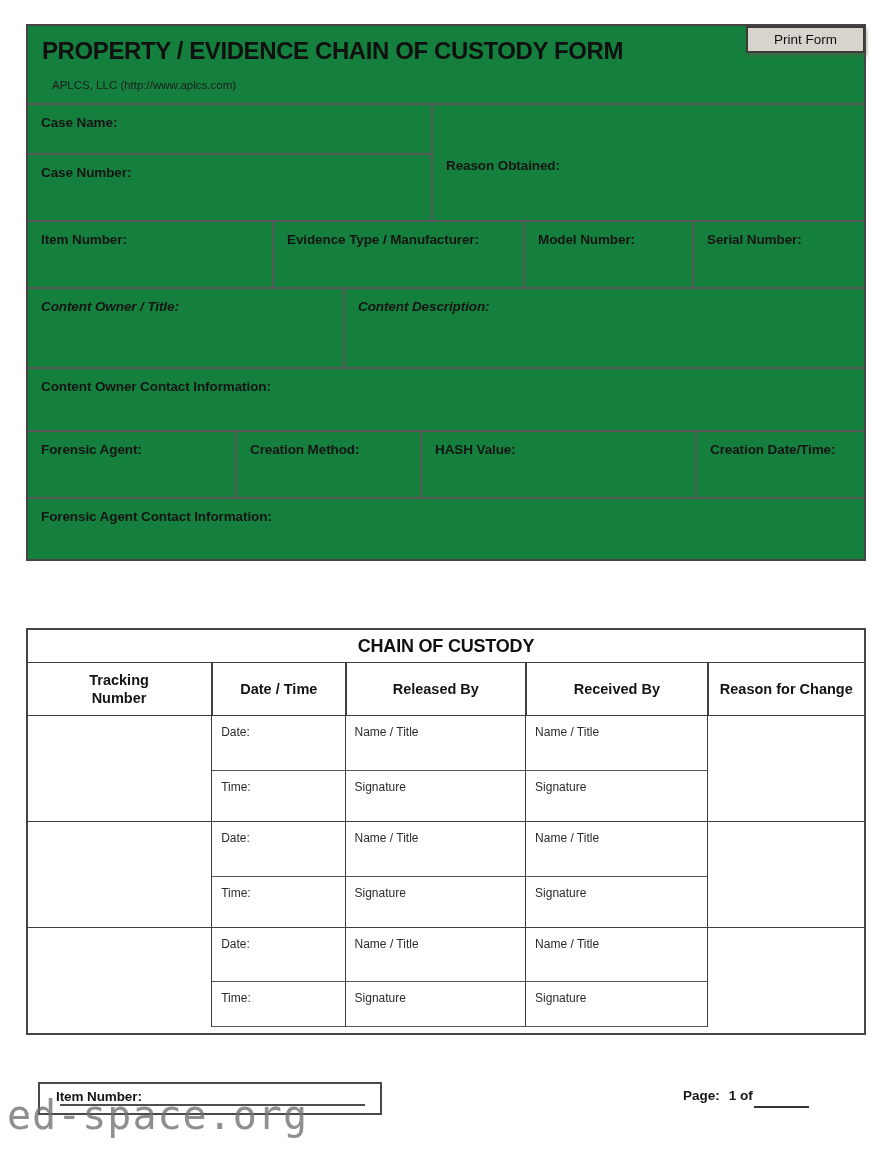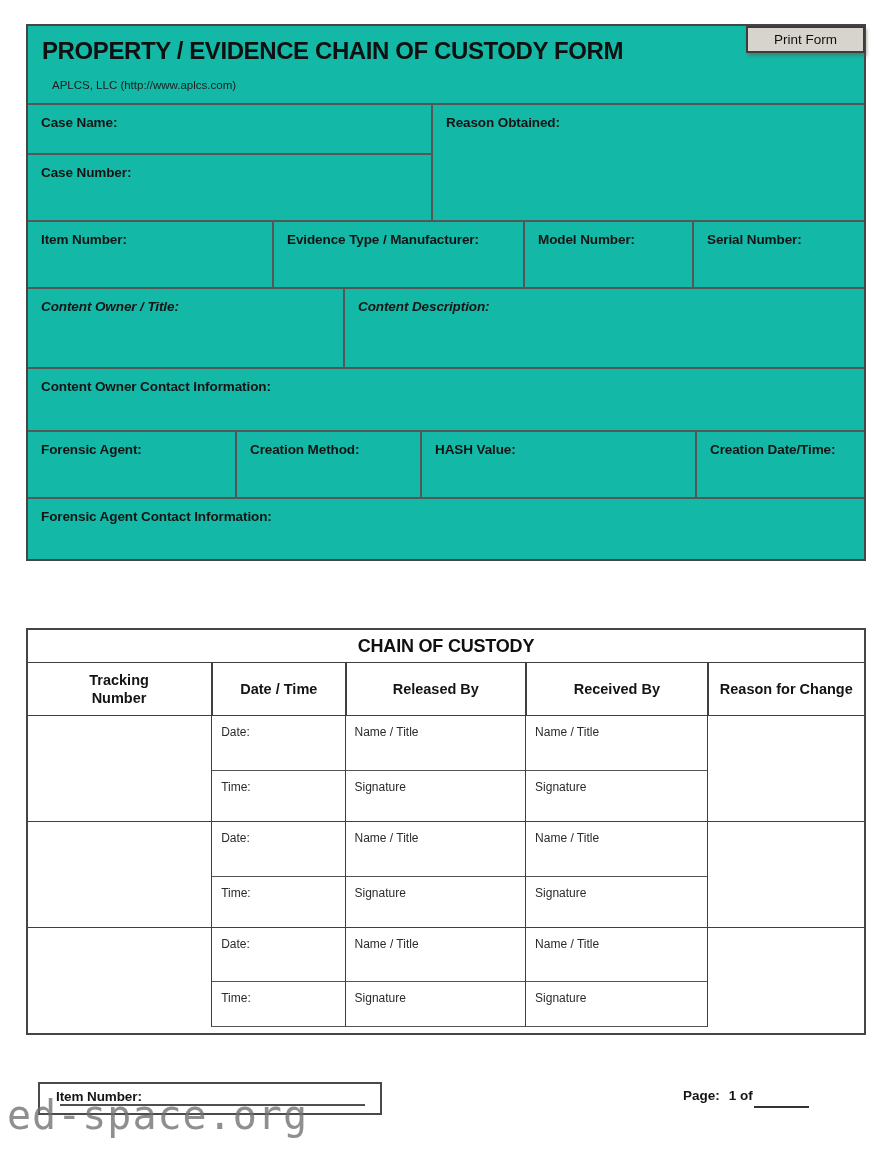--- a/index.html
+++ b/index.html
@@ -1,40 +1,40 @@
 <!DOCTYPE html>
 <html><head>
 <meta charset="utf-8">
 <style>
   html,body{margin:0;padding:0;background:#ffffff;width:892px;height:1154px;overflow:hidden;
     font-family:"Liberation Sans","DejaVu Sans",sans-serif;color:#111;}
   .page{position:relative;width:892px;height:1154px;background:#fff;}
   *,*:before,*:after{box-sizing:border-box;}
 
   
-  .top-table{position:absolute;left:26px;top:24px;width:840px;height:537px;border:2px solid #454545;background:#14b8a6;}
+  .top-table{position:absolute;left:26px;top:24px;width:840px;height:537px;border:2px solid #454545;background:#15803d;}
   .t-row{display:flex;width:100%;border-top:2px solid #565656;}
   .t-row.first{border-top:none;}
   .cell{position:relative;}
   .cell.bl{border-left:2px solid #565656;}
   .lbl{display:block;font-weight:bold;font-size:13.5px;letter-spacing:-0.1px;color:#141414;padding:10px 8px 0 13px;white-space:nowrap;}
 
   .hdr-row{height:77px;position:relative;}
   .form-title{position:absolute;left:14px;top:11px;font-size:24px;font-weight:bold;letter-spacing:-0.4px;white-space:nowrap;color:#101010;}
   .org-line{position:absolute;left:24px;top:53px;font-size:11.5px;color:#1c1c1c;}
 
   .print-btn{position:absolute;left:746px;top:26px;width:119px;height:27px;background:#d7d4ce;
     border:2px solid #3e3c38;display:flex;align-items:center;justify-content:center;
     font-size:13.5px;color:#101010;cursor:pointer;z-index:4;box-shadow:2px 3px 3px rgba(90,85,75,0.45);}
 
   .case-row{height:117px;}
   .case-left{width:405px;border-right:2px solid #565656;display:flex;flex-direction:column;}
   .case-name{height:50px;border-bottom:2px solid #565656;}
   .case-number{flex:1;}
-  .reason-cell{flex:1;}
+  .reason-cell{flex:1;margin-top:43px;}
 
   .item-row{height:67px;}
   .item-row .c1{width:244px;} .item-row .c2{width:251px;} .item-row .c3{width:169px;} .item-row .c4{width:172px;}
 
   .content-row{height:80px;font-style:italic;}
   .content-row .c1{width:315px;} .content-row .c2{width:521px;}
 
   .contact-row{height:63px;}
   .forensic-row{height:67px;}
   .forensic-row .c1{width:207px;} .forensic-row .c2{width:185px;} .forensic-row .c3{width:275px;} .forensic-row .c4{width:169px;}

